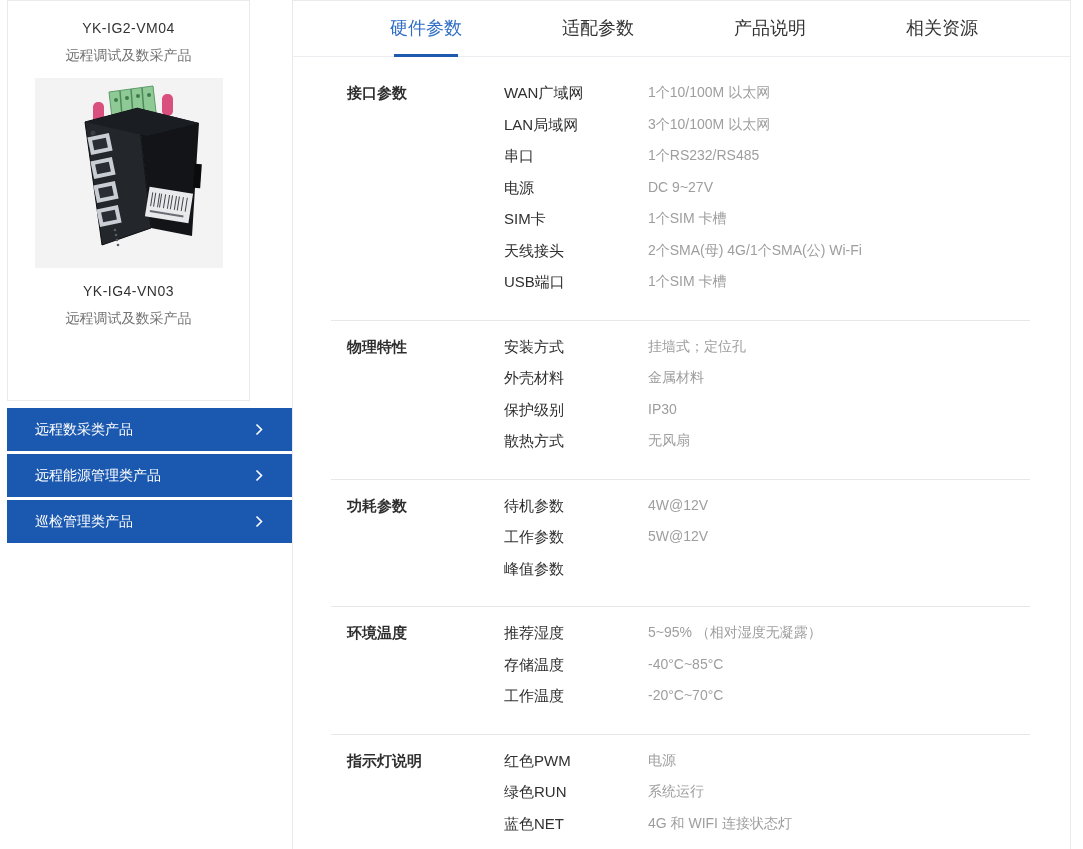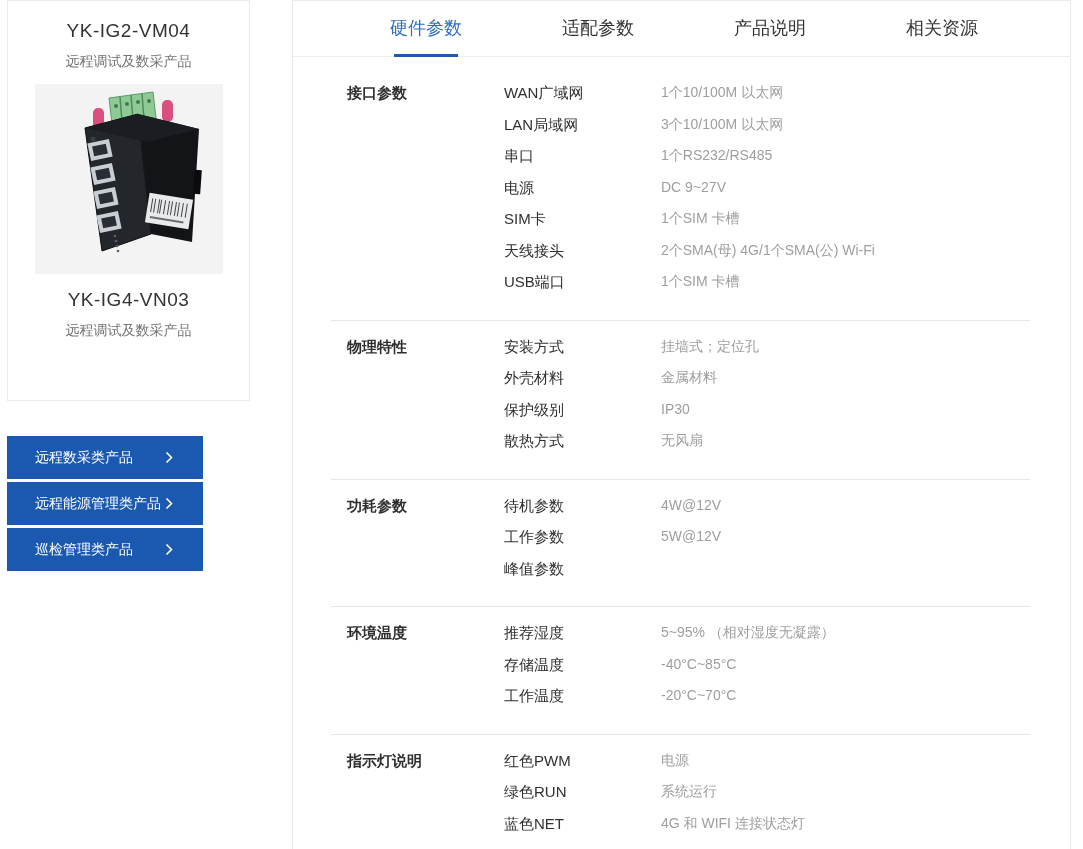--- a/index.html
+++ b/index.html
@@ -4,27 +4,27 @@
 <style>
   * { margin:0; padding:0; box-sizing:border-box; }
   html,body { width:1083px; height:849px; background:#ffffff; overflow:hidden;
     font-family:"Liberation Sans","DejaVu Sans",sans-serif; color:#333; position:relative; }
 
   
   .product-card {
     position:absolute; left:7px; top:0; width:243px; height:401px;
     border:1px solid #eaeaea; background:#fff; text-align:center;
   }
-  .product-name { margin-top:19px; font-size:19px; color:#333; letter-spacing:0.5px; }
+  .product-name { margin-top:19px; font-size:14px; color:#333; letter-spacing:0.5px; }
   .product-name.second { margin-top:15px; }
   .product-cat { margin-top:11px; font-size:14px; color:#737373; }
   .product-img { width:188px; height:190px; margin:13px auto 0; background:#f3f3f3; }
   .product-img svg { display:block; }
 
-  .nav-list { position:absolute; left:7px; top:436px; width:196px; }
+  .nav-list { position:absolute; left:7px; top:408px; width:286px; }
   .nav-btn {
     height:43px; margin-bottom:3px; background:#1b59b0; color:#fff;
     display:flex; align-items:center; padding:0 30px 0 28px; cursor:pointer;
   }
   .nav-btn .lbl { flex:1; font-size:14px; text-align:left; }
   .nav-btn .chev { display:flex; align-items:center; }
 
   
   .main-card {
     position:absolute; left:292px; top:0; width:779px; height:860px;
@@ -41,21 +41,21 @@
   .tab.active { color:#2e6ec4; }
   .tab.active::after {
     content:""; position:absolute; left:50%; margin-left:-32px; bottom:-1px;
     width:64px; height:3px; background:#1e5bb0;
   }
 
   .spec-table { padding:10px 40px 0 38px; }
   .section { display:flex; padding:10px 0 22px; border-bottom:1px solid #e7e7e7; }
   .section-title { width:173px; padding-left:16px; font-size:15px; font-weight:bold; color:#2e2e2e; line-height:31.5px; }
   .rows { flex:1; }
-  .row { display:flex; line-height:31.5px;gap:13px; }
+  .row { display:flex; line-height:31.5px; }
   .row .k { width:144px; font-size:15px; color:#303030; }
   .row .v { flex:1; font-size:14px; color:#9e9e9e; }
 </style>
 </head>
 <body>
 
 <div class="product-card">
   <div class="product-name">YK-IG2-VM04</div>
   <div class="product-cat">远程调试及数采产品</div>
 

